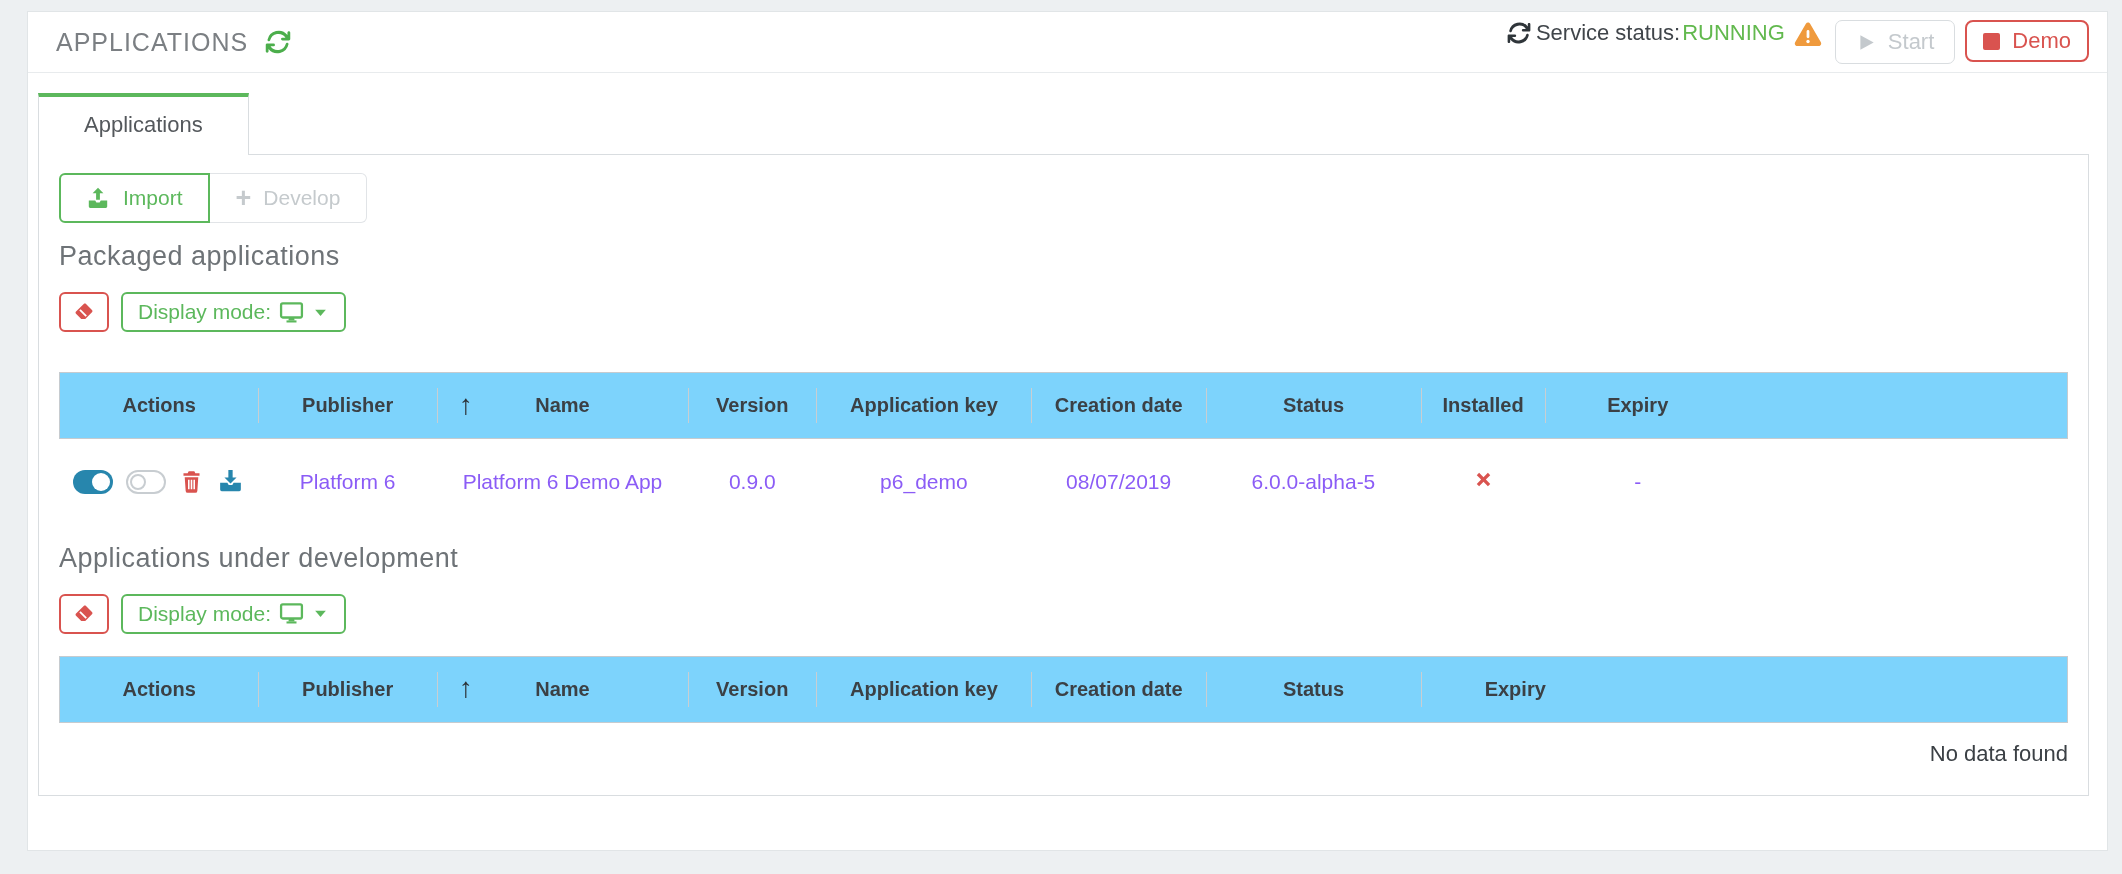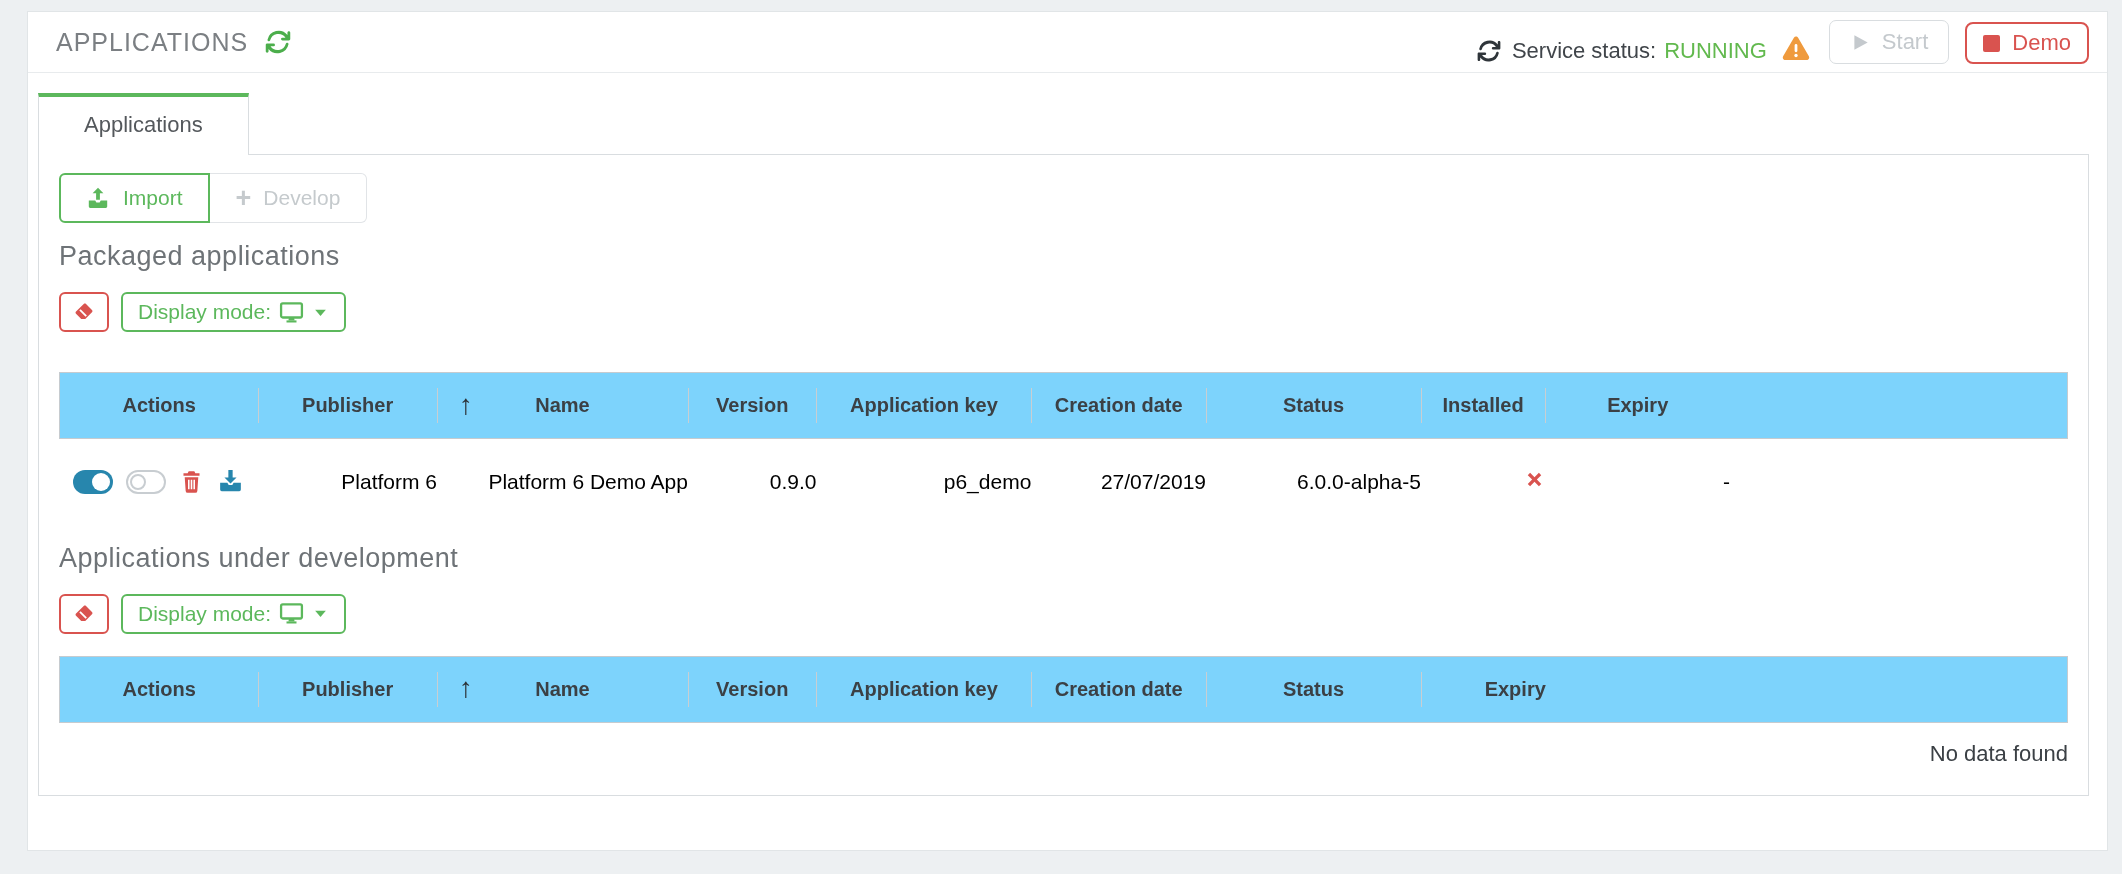--- a/index.html
+++ b/index.html
@@ -23,21 +23,21 @@
     height:61px;
     display:flex; align-items:center;
     padding:0 18px 0 28px;
     border-bottom:1px solid #e8ebed;
   }
   .title-wrap { display:flex; align-items:center; gap:16px; }
   .card-title { font-size:25px; color:#7b7f83; letter-spacing:1px; }
   .icon-refresh { display:inline-flex; align-items:center; }
   .green-refresh { color:#4cae4c; cursor:pointer; }
   .dark-refresh { color:#2f353a; cursor:pointer; }
-  .status-area { margin-left:auto; display:flex; align-items:flex-end; gap:10px; }
+  .status-area { margin-left:auto; display:flex; align-items:flex-start; gap:4px; }
   .status-label { font-size:22px; color:#40454a; }
   .status-value { font-size:22px; color:#62b94e; margin-left:-2px; }
   .icon-warning { display:inline-flex; align-items:center; margin-left:4px; }
   .btn { display:inline-flex; align-items:center; background:#fff; cursor:pointer; font-family:inherit; }
   .btn-start {
     gap:11px; font-size:22px; color:#c4c9cd;
     border:1px solid #d9dde0; border-radius:7px;
     padding:8px 20px; margin-left:8px; cursor:default;
   }
   .btn-stop {
@@ -102,21 +102,21 @@
   .grid th:last-child  { border-right:1px solid #c6cbcf; }
   .grid th.sep::before {
     content:""; position:absolute; left:0; top:15px; bottom:15px;
     width:1px; background:#c9ced2;
   }
   .grid th.sortable { cursor:pointer; }
   .sort-arrow {
     position:absolute; left:22px; top:50%; transform:translateY(-54%);
     font-size:28px; font-weight:600; color:#2c3136;
   }
-  .grid td { height:86px; text-align:right; font-size:21px; color:#000000;margin-top:31px; }
+  .grid td { height:86px; text-align:center; font-size:21px; color:#8b5cf6;margin-top:31px; }
   .actions { display:flex; align-items:center; justify-content:center; gap:13px; }
   .act { display:inline-flex; align-items:center; cursor:pointer; }
   .trash-red { color:#d9534f; }
   .dl-blue { color:#2786ad; }
   
   .toggle { width:40px; height:24px; border-radius:12px; position:relative; display:inline-block; cursor:pointer; }
   .toggle.on { background:#2786ad; }
   .toggle.on .knob { position:absolute; right:3px; top:3px; width:18px; height:18px; border-radius:50%; background:#fff; }
   .toggle.off { border:2px solid #c8cdd1; background:#fff; }
   .toggle.off .knob { position:absolute; left:2px; top:2px; width:16px; height:16px; border-radius:50%; border:2px solid #c8cdd1; background:#fff; }
@@ -275,21 +275,21 @@
                   <path d="M10.1 1.8h3.8v6.6h3.5L12 13.8 6.6 8.4h3.5z"></path>
                   <path d="M2.8 13.2h6.4l1.2 1.9h3.2l1.2-1.9h6.4v6a1.4 1.4 0 0 1-1.4 1.4H4.2a1.4 1.4 0 0 1-1.4-1.4z"></path>
                 </svg>
               </span>
             </div>
           </td>
           <td>Platform 6</td>
           <td>Platform 6 Demo App</td>
           <td>0.9.0</td>
           <td>p6_demo</td>
-          <td>27/07/2019</td>
+          <td>08/07/2019</td>
           <td>6.0.0-alpha-5</td>
           <td>
             <span class="act" style="justify-content:center">
               <svg viewBox="0 0 24 24" width="21" height="21" fill="#d9534f" style="margin:0 auto">
                 <path d="M4.3 7L7 4.3l5 5 5-5L19.7 7l-5 5 5 5-2.7 2.7-5-5-5 5L4.3 17l5-5z"></path>
               </svg>
             </span>
           </td>
           <td>-</td>
           <td></td>

